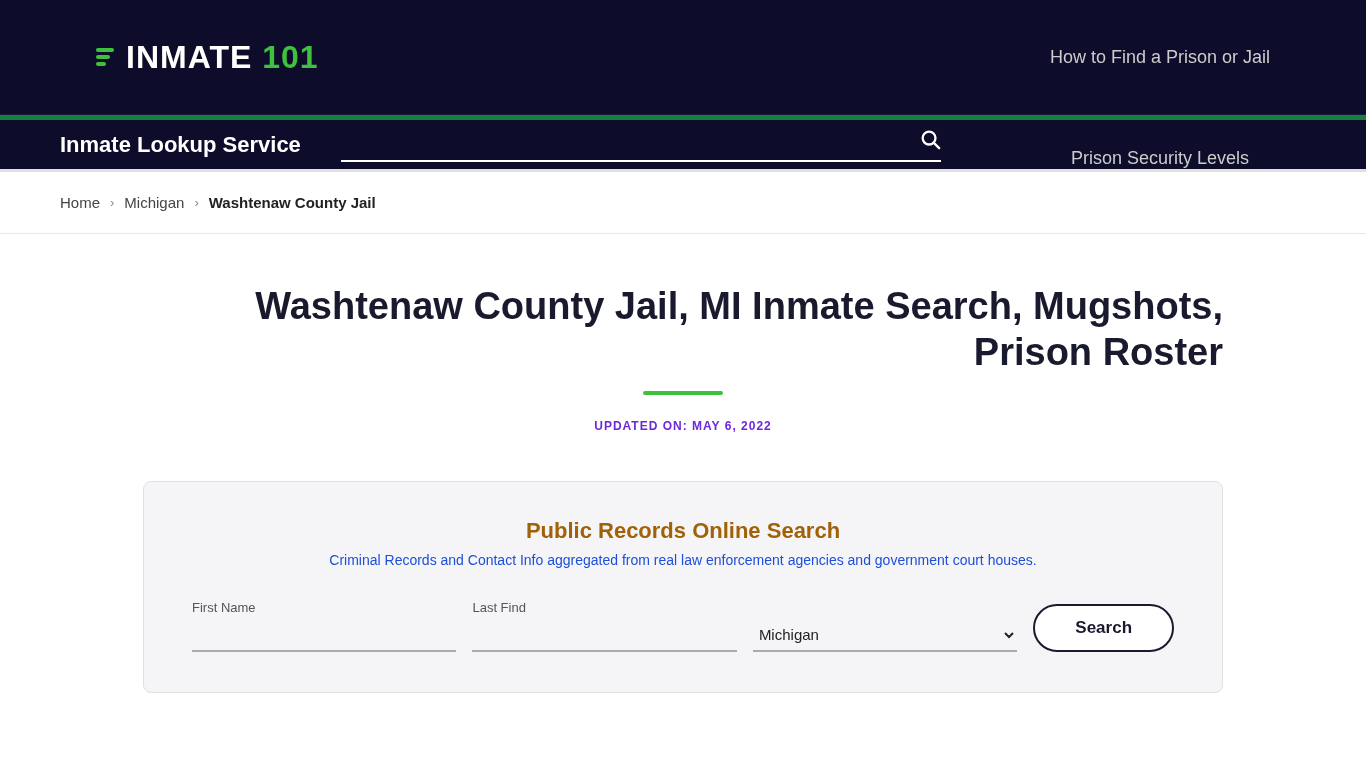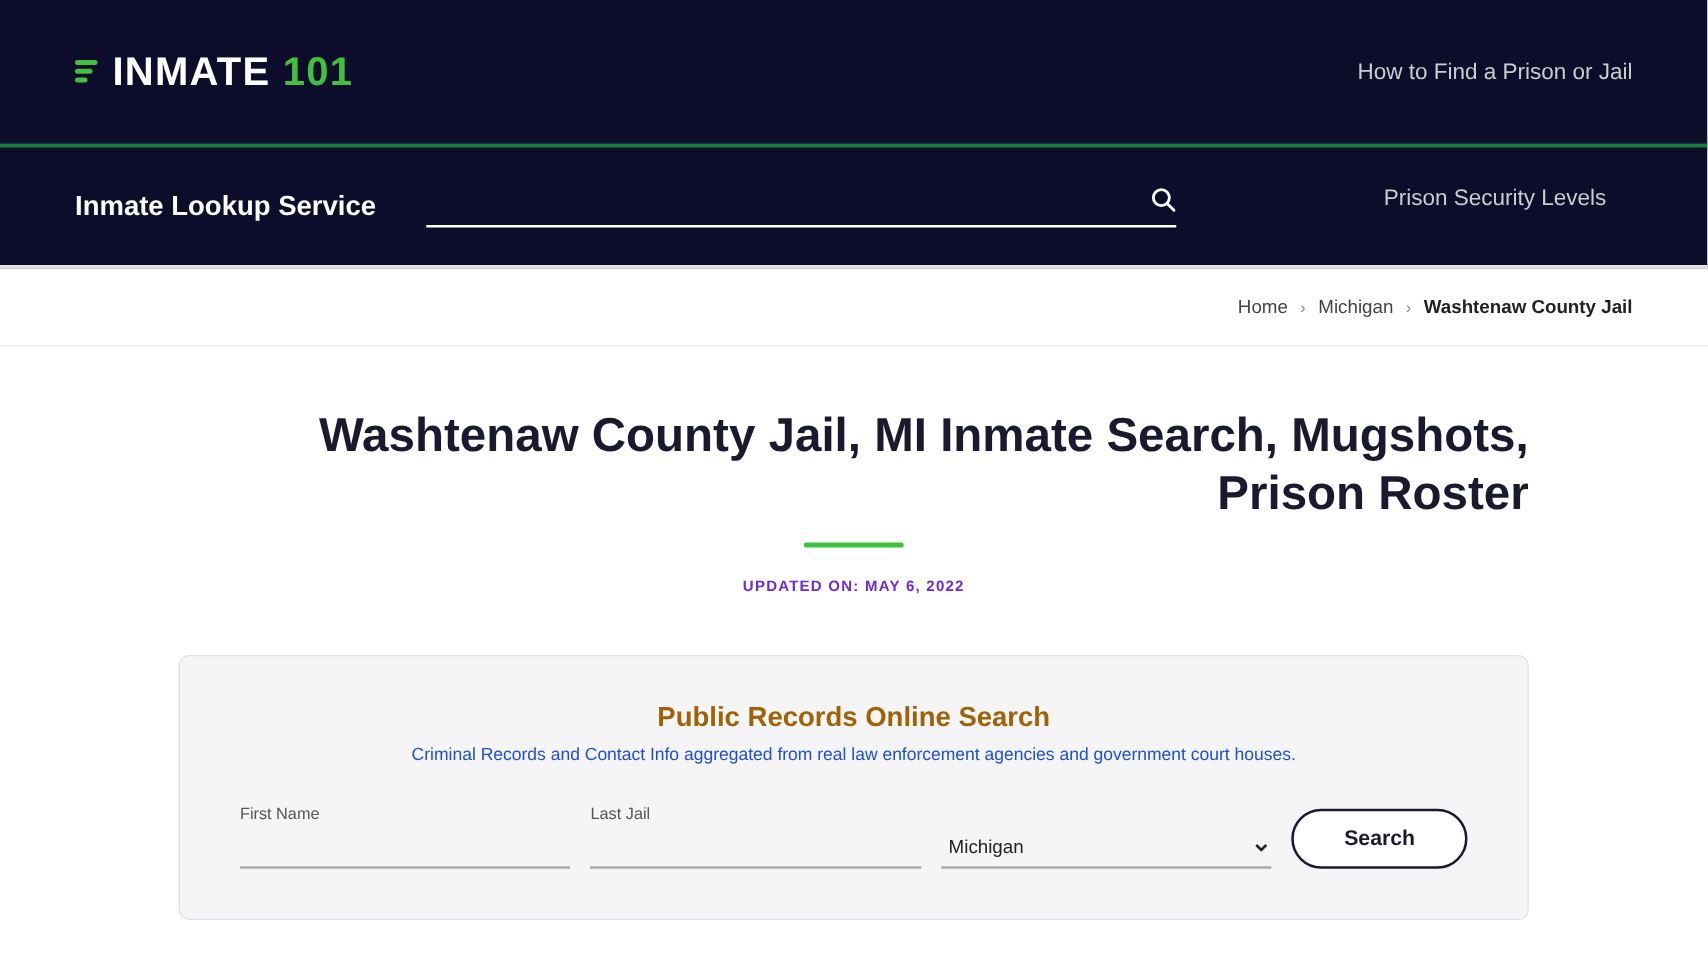--- a/index.html
+++ b/index.html
@@ -4,21 +4,21 @@
   <style>
     * { margin: 0; padding: 0; box-sizing: border-box; }
     body { font-family: 'Helvetica Neue', Arial, sans-serif; background: #fff; color: #222; width: 1366px; min-height: 768px; }
 
     
     .navbar {
       background: #0d0d2b;
       height: 115px;
       display: flex;
       align-items: center;
-      padding: 0 60px;
+      padding: 0 96px;
       border-bottom: 1px solid #1a1a40;
     }
     .logo {
       display: flex;
       align-items: center;
       gap: 8px;
       text-decoration: none;
       flex-shrink: 0;
     }
     .logo-bars {
@@ -56,24 +56,24 @@
       text-decoration: none;
       font-size: 18px;
       font-weight: 400;
       white-space: nowrap;
     }
 
     
     .search-header {
       background: #0d0d2b;
       padding: 0 60px;
-      height: 100px;
-      display: flex;
-      align-items: center;
-      border-top: 3px solid #15803d;
+      height: 57px;
+      display: flex;
+      align-items: center;
+      border-top: 5px solid #15803d;
       border-bottom: 3px solid #e0e0e0;
     }
     .search-header-label {
       font-size: 22px;
       font-weight: 700;
       color: #fff;
       white-space: nowrap;
       margin-right: 40px;
     }
     .search-header-input-wrap {
@@ -101,21 +101,20 @@
     }
 
     
     .breadcrumb-bar {
       padding: 22px 60px;
       border-bottom: 1px solid #e8e8e8;
       display: flex;
       align-items: center;
       gap: 8px;
       background: #fff;
-      justify-content: flex-end;
     }
     .breadcrumb-bar a {
       color: #444;
       text-decoration: none;
       font-size: 15px;
     }
     .breadcrumb-separator {
       color: #888;
       font-size: 13px;
       margin: 0 2px;
@@ -285,21 +284,21 @@
 
   <div class="search-card">
     <div class="search-card-title">Public Records Online Search</div>
     <div class="search-card-desc">Criminal Records and Contact Info aggregated from real law enforcement agencies and government court houses.</div>
     <div class="search-form-row">
       <div class="form-field">
         <label>First Name</label>
         <input type="text" style="">
       </div>
       <div class="form-field">
-        <label>Last Jail</label>
+        <label>Last Find</label>
         <input type="text" style="">
       </div>
       <div class="form-field-select">
         <label></label>
         <select id="state-select"><option value="Alabama">Alabama</option><option value="Alaska">Alaska</option><option value="Arizona">Arizona</option><option value="Arkansas">Arkansas</option><option value="California">California</option><option value="Colorado">Colorado</option><option value="Connecticut">Connecticut</option><option value="Delaware">Delaware</option><option value="Florida">Florida</option><option value="Georgia">Georgia</option><option value="Hawaii">Hawaii</option><option value="Idaho">Idaho</option><option value="Illinois">Illinois</option><option value="Indiana">Indiana</option><option value="Iowa">Iowa</option><option value="Kansas">Kansas</option><option value="Kentucky">Kentucky</option><option value="Louisiana">Louisiana</option><option value="Maine">Maine</option><option value="Maryland">Maryland</option><option value="Massachusetts">Massachusetts</option><option value="Michigan" selected="">Michigan</option><option value="Minnesota">Minnesota</option><option value="Mississippi">Mississippi</option><option value="Missouri">Missouri</option><option value="Montana">Montana</option><option value="Nebraska">Nebraska</option><option value="Nevada">Nevada</option><option value="New Hampshire">New Hampshire</option><option value="New Jersey">New Jersey</option><option value="New Mexico">New Mexico</option><option value="New York">New York</option><option value="North Carolina">North Carolina</option><option value="North Dakota">North Dakota</option><option value="Ohio">Ohio</option><option value="Oklahoma">Oklahoma</option><option value="Oregon">Oregon</option><option value="Pennsylvania">Pennsylvania</option><option value="Rhode Island">Rhode Island</option><option value="South Carolina">South Carolina</option><option value="South Dakota">South Dakota</option><option value="Tennessee">Tennessee</option><option value="Texas">Texas</option><option value="Utah">Utah</option><option value="Vermont">Vermont</option><option value="Virginia">Virginia</option><option value="Washington">Washington</option><option value="West Virginia">West Virginia</option><option value="Wisconsin">Wisconsin</option><option value="Wyoming">Wyoming</option></select>
       </div>
       <button class="search-btn">Search</button>
     </div>
   </div>
 </div>

